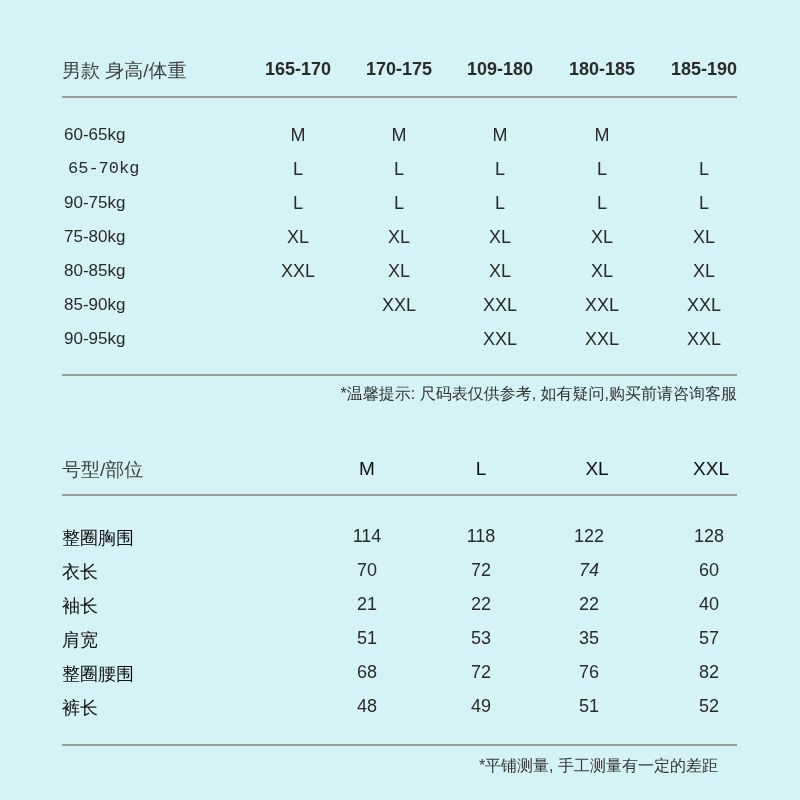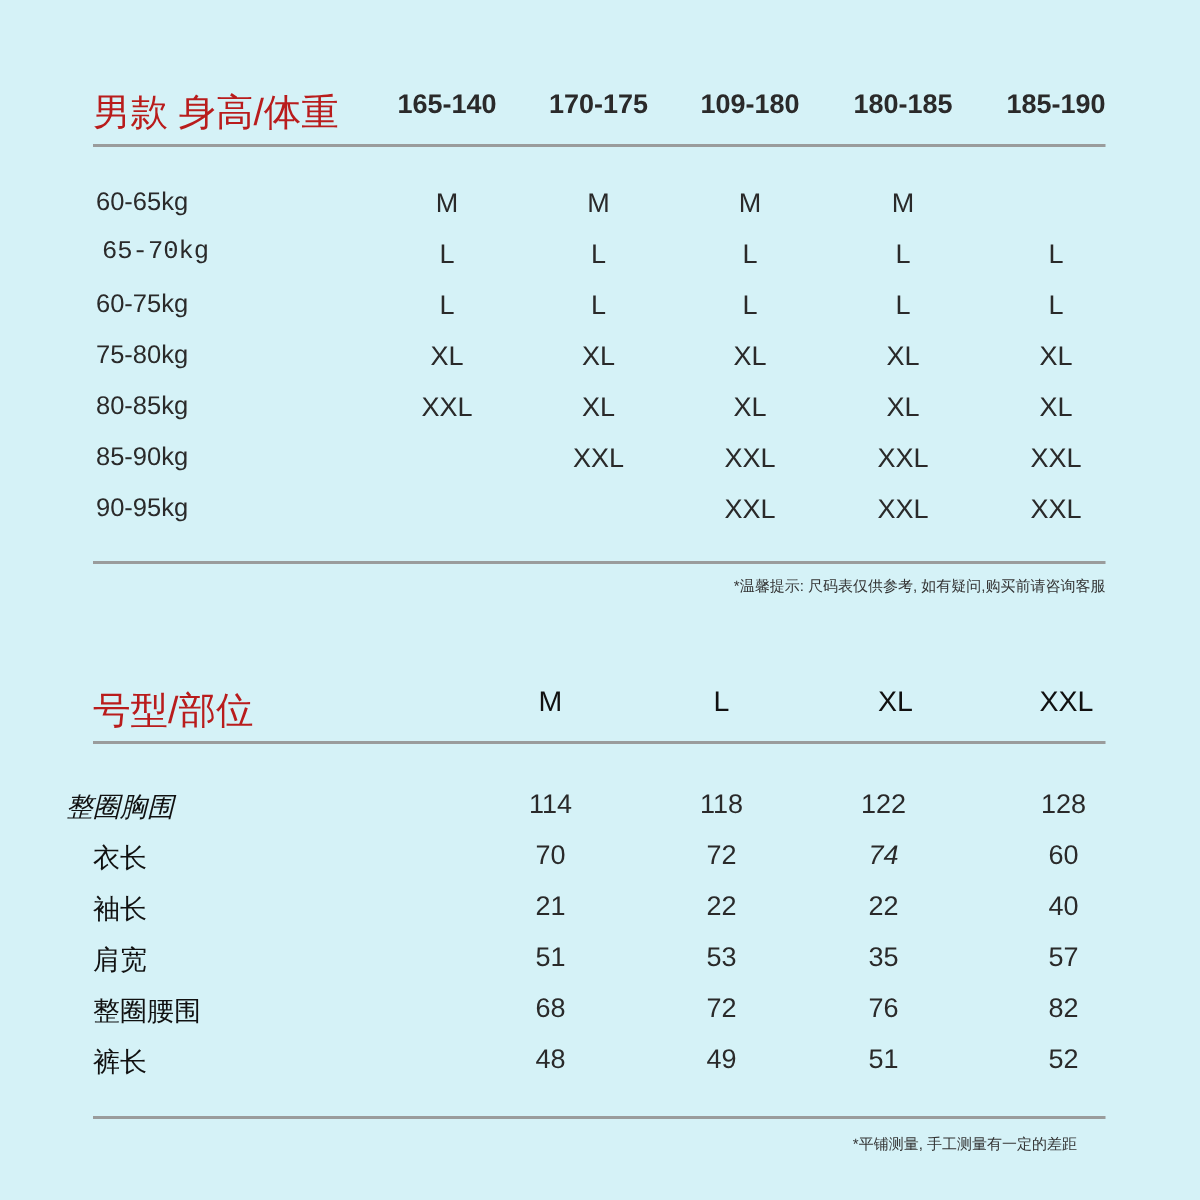--- a/index.html
+++ b/index.html
@@ -6,35 +6,35 @@
     body {
       width: 800px; height: 800px;
       background: #d5f2f7;
       font-family: "Liberation Sans", "DejaVu Sans", sans-serif;
       color: #1e1e1e;
       position: relative;
       overflow: hidden;
     }
     .abs { position: absolute; }
     .hdr { font-size: 19px; font-weight: bold; color: #111; }
-    .hdr-label { font-size: 25px; color: #b91c1c; }
+    .hdr-label { font-size: 19px; color: #404040; }
     .cell { font-size: 18px; color: #2a2a2a; text-align: center; width: 90px; }
     .rowlabel { font-size: 17px; color: #2a2a2a; }
     .rule { height: 2px; background: #9a9c9c; left: 62px; width: 675px; }
-    .note { font-size: 10px; color: #333; text-align: right; right: 63px; }
+    .note { font-size: 16px; color: #333; text-align: right; right: 63px; }
     .size-hdr { font-size: 19px; color: #111; text-align: center; width: 90px; }
     .mlabel { font-size: 18px; color: #111; }
   </style>
 </head>
 <body>
 
 <div>
   <div class="abs hdr-label" style="left:62px; top:58px;">男款 身高/体重</div>
 
-  <div class="abs hdr cell" style="left:253px; top:59px;">165-140</div>
+  <div class="abs hdr cell" style="left:253px; top:59px;">165-170</div>
   <div class="abs hdr cell" style="left:354px; top:59px;">170-175</div>
   <div class="abs hdr cell" style="left:455px; top:59px;">109-180</div>
   <div class="abs hdr cell" style="left:557px; top:59px;">180-185</div>
   <div class="abs hdr cell" style="left:659px; top:59px;">185-190</div>
 
   <div class="abs rule" style="top:96px;"></div>
 
   <div class="abs rowlabel" style="left:64px; top:125px;">60-65kg</div>
   <div class="abs cell" style="left:253px; top:125px;">M</div>
   <div class="abs cell" style="left:354px; top:125px;">M</div>
@@ -42,21 +42,21 @@
   <div class="abs cell" style="left:557px; top:125px;">M</div>
   <div class="abs cell" style="left:659px; top:125px;"></div>
 
   <div class="abs rowlabel" style="left:68px; top:159px;font-family:Liberation Mono, monospace;">65-70kg</div>
   <div class="abs cell" style="left:253px; top:159px;">L</div>
   <div class="abs cell" style="left:354px; top:159px;">L</div>
   <div class="abs cell" style="left:455px; top:159px;">L</div>
   <div class="abs cell" style="left:557px; top:159px;">L</div>
   <div class="abs cell" style="left:659px; top:159px;">L</div>
 
-  <div class="abs rowlabel" style="left:64px; top:193px;">60-75kg</div>
+  <div class="abs rowlabel" style="left:64px; top:193px;">90-75kg</div>
   <div class="abs cell" style="left:253px; top:193px;">L</div>
   <div class="abs cell" style="left:354px; top:193px;">L</div>
   <div class="abs cell" style="left:455px; top:193px;">L</div>
   <div class="abs cell" style="left:557px; top:193px;">L</div>
   <div class="abs cell" style="left:659px; top:193px;">L</div>
 
   <div class="abs rowlabel" style="left:64px; top:227px;">75-80kg</div>
   <div class="abs cell" style="left:253px; top:227px;">XL</div>
   <div class="abs cell" style="left:354px; top:227px;">XL</div>
   <div class="abs cell" style="left:455px; top:227px;">XL</div>
@@ -91,21 +91,21 @@
 <div>
   <div class="abs hdr-label" style="left:62px; top:457px;">号型/部位</div>
 
   <div class="abs size-hdr" style="left:322px; top:458px;">M</div>
   <div class="abs size-hdr" style="left:436px; top:458px;">L</div>
   <div class="abs size-hdr" style="left:552px; top:458px;">XL</div>
   <div class="abs size-hdr" style="left:666px; top:458px;">XXL</div>
 
   <div class="abs rule" style="top:494px;"></div>
 
-  <div class="abs mlabel" style="left:44px; top:526px;font-style:italic;">整圈胸围</div>
+  <div class="abs mlabel" style="left:62px; top:526px;">整圈胸围</div>
   <div class="abs cell" style="left:322px; top:526px;">114</div>
   <div class="abs cell" style="left:436px; top:526px;">118</div>
   <div class="abs cell" style="left:544px; top:526px;">122</div>
   <div class="abs cell" style="left:664px; top:526px;">128</div>
 
   <div class="abs mlabel" style="left:62px; top:560px;">衣长</div>
   <div class="abs cell" style="left:322px; top:560px;">70</div>
   <div class="abs cell" style="left:436px; top:560px;">72</div>
   <div class="abs cell" style="left:544px; top:560px;font-style:italic;">74</div>
   <div class="abs cell" style="left:664px; top:560px;">60</div>

